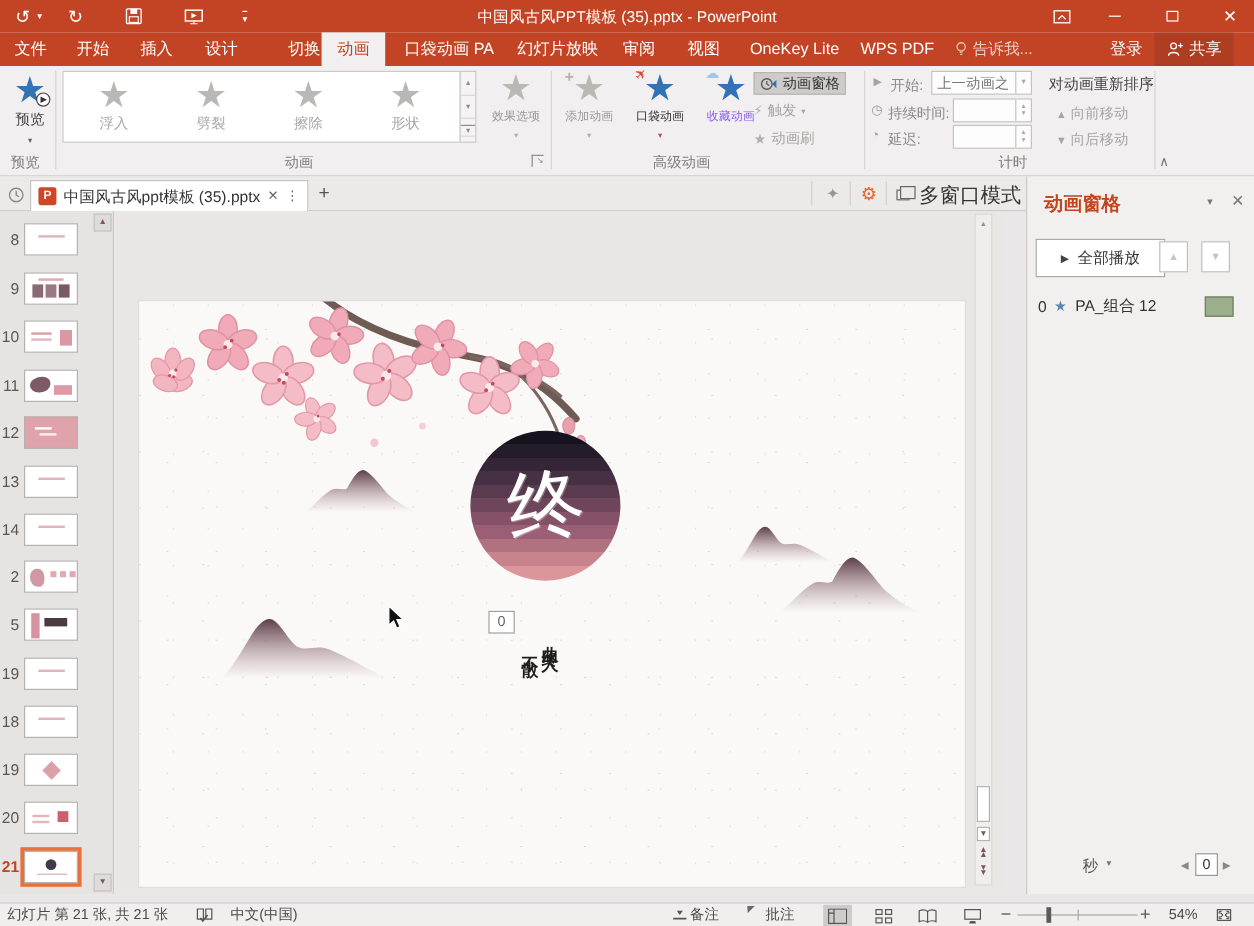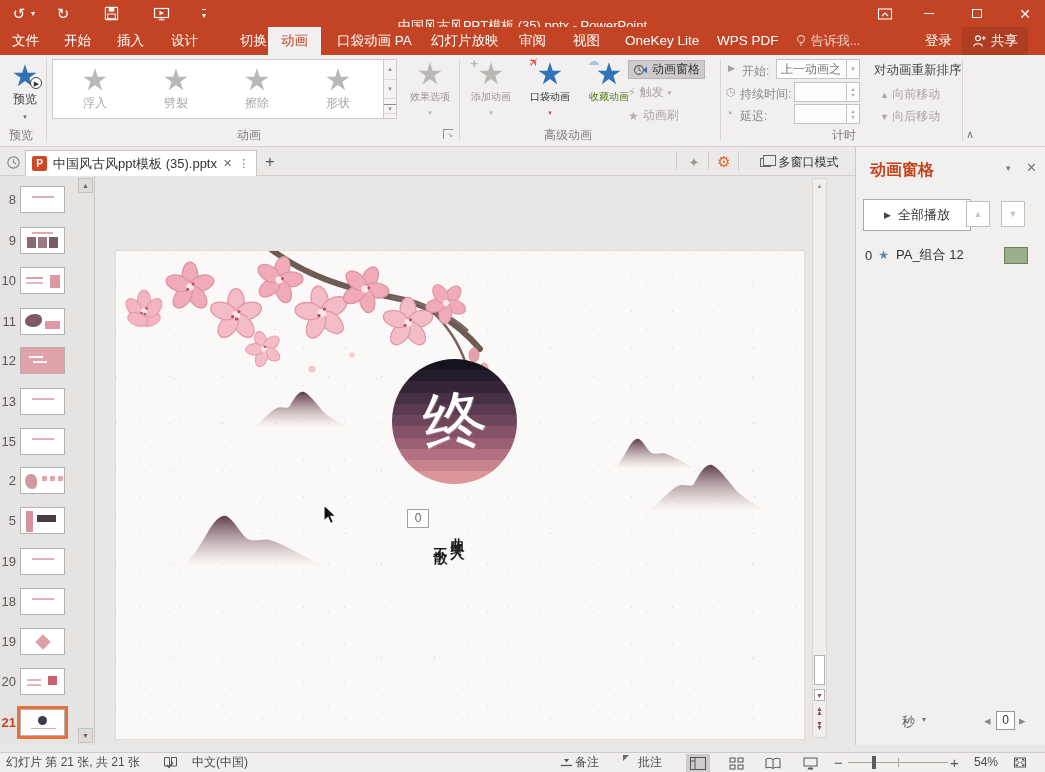--- a/index.html
+++ b/index.html
@@ -2,21 +2,21 @@
 <html><head>
 <meta charset="utf-8">
 <style>
 *{margin:0;padding:0;box-sizing:border-box}
 body{background:#fff;font-family:"Liberation Sans","DejaVu Sans",sans-serif}
 #app{position:relative;width:1045px;height:772px;background:#e9e7e7;overflow:hidden;font-family:"Liberation Sans","DejaVu Sans",sans-serif}
 .abs{position:absolute;white-space:nowrap}
 
 .titlebar{position:absolute;left:0;top:0;width:1045px;height:27px;background:#C24425;color:#fff}
 .titlebar .qbtn{position:absolute;top:0;height:27px;display:flex;align-items:center;justify-content:center;color:#fff}
-.title-text{position:absolute;top:12px;left:0;right:0;height:27px;text-align:center;line-height:27px;font-size:13px;color:#fff}
+.title-text{position:absolute;top:0;left:0;right:0;height:27px;text-align:center;line-height:27px;font-size:13px;color:#fff}
 .winbtn{position:absolute;top:0;width:34px;height:27px;display:flex;align-items:center;justify-content:center}
 .minbar{width:10px;height:1px;background:#fff}
 .maxbox{width:10px;height:9px;border:1px solid #fff}
 
 .menubar{position:absolute;left:0;top:27px;width:1045px;height:28px;background:#C24425}
 .mtab{position:absolute;top:0;height:28px;line-height:28px;color:#fff;font-size:13.5px;padding:0 4px;cursor:default}
 .mtab.active{background:#f1efef;color:#C24425;padding:0 13px}
 .tellme{position:absolute;top:0;height:28px;line-height:28px;color:rgba(255,255,255,.72);font-size:13px}
 .sharebox{position:absolute;top:0;height:28px;line-height:28px;color:#fff;font-size:13.5px;background:rgba(0,0,0,.10);padding:0 10px;display:flex;align-items:center;gap:5px}
 
@@ -235,21 +235,21 @@
       <span class="lbl">添加动画</span>
       <span style="font-size:7px;color:#b4b0ae">▾</span>
     </div>
     <div class="bigbtn" style="left:522px;width:56px;color:#333">
       <span style="position:relative;display:inline-block"><span class="star blue">★</span><span style="position:absolute;left:-8px;top:-4px;font-size:12px;color:#D84B33;transform:rotate(-45deg)">✈</span></span>
       <span class="lbl" style="color:#333">口袋动画</span>
       <span style="font-size:7px;color:#C0504D">▾</span>
     </div>
     <div class="bigbtn" style="left:580px;width:58px;color:#333">
       <span style="position:relative;display:inline-block"><span class="star blue">★</span><span style="position:absolute;left:-8px;top:-5px;font-size:12px;color:#A7C4E0">☁</span></span>
-      <span class="lbl" style="color:#4d7c0f">收藏动画</span>
+      <span class="lbl" style="color:#8b5cf6">收藏动画</span>
     </div>
     <div class="minirow on" style="top:5px">
       <svg width="15" height="14" viewBox="0 0 15 14">
           <circle cx="6" cy="7" r="4.4" fill="none" stroke="#555" stroke-width="1.1"></circle>
           <path d="M6,4.5 V7 L8,8.3" fill="none" stroke="#555"></path>
           <path d="M14,3.5 L10.5,7 L14,10.5 Z" fill="#2E74B5"></path>
         </svg>
       <span>动画窗格</span>
     </div>
     <div class="minirow" style="top:28px">
@@ -316,21 +316,21 @@
       </div>
     <div style="position:absolute;left:676px;top:4px;width:1px;height:20px;background:#d2cecd"></div>
     <div class="tbicon" style="left:682px;width:24px;font-size:13px;color:#9a9694">
         <span>✦</span>
       </div>
     <div style="position:absolute;left:708px;top:4px;width:1px;height:20px;background:#d2cecd"></div>
     <div class="tbicon" style="left:712px;width:24px;font-size:15px;color:#E7622C">
         <span>⚙</span>
       </div>
     <div style="position:absolute;left:738px;top:4px;width:1px;height:20px;background:#d2cecd"></div>
-    <div class="tbicon" style="left:744px;width:110px;gap:8px;font-size:12px;color:#333">
+    <div class="tbicon" style="left:744px;width:110px;gap:8px;font-size:17px;color:#333">
       <span class="mwin"></span>
       <span>多窗口模式</span>
     </div>
   </div>
 
   <div class="sidebar">
     <div class="srow" style="top:7px">
         <span class="snum">8</span>
         <span class="sthumb" data-variant="lines"></span>
       </div>
@@ -348,21 +348,21 @@
       </div>
     <div class="srow" style="top:168px">
         <span class="snum">12</span>
         <span class="sthumb" data-variant="pink"></span>
       </div>
     <div class="srow" style="top:209px">
         <span class="snum">13</span>
         <span class="sthumb" data-variant="lines"></span>
       </div>
     <div class="srow" style="top:249px">
-        <span class="snum">15</span>
+        <span class="snum">14</span>
         <span class="sthumb" data-variant="lines"></span>
       </div>
     <div class="srow" style="top:288px">
         <span class="snum">2</span>
         <span class="sthumb" data-variant="blocks"></span>
       </div>
     <div class="srow" style="top:328px">
         <span class="snum">5</span>
         <span class="sthumb" data-variant="bar"></span>
       </div>

